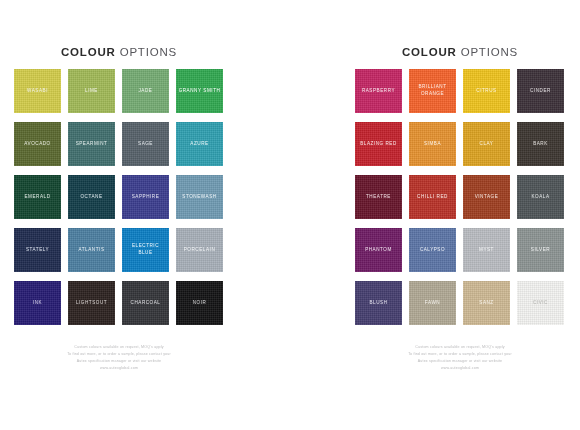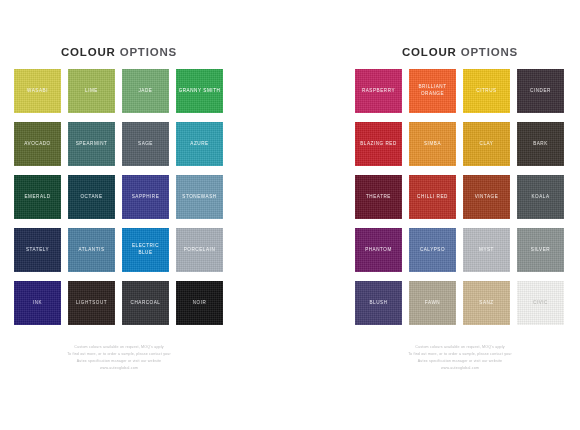--- a/index.html
+++ b/index.html
@@ -42,21 +42,21 @@
     letter-spacing: 0.8px;
     color: #3c3c3c;
     white-space: nowrap;
   }
   .heading .strong {
     font-weight: bold;
     color: #2b2b2b;
     text-align: right;
   }
   .heading .light {
-    font-weight: bold;
+    font-weight: normal;
     color: #55555a;
   }
 
   .swatch-grid {
     margin-top: 11px;
     display: grid;
     grid-template-columns: repeat(4, 47px);
     grid-auto-rows: 44px;
     column-gap: 7px;
     row-gap: 9px;

